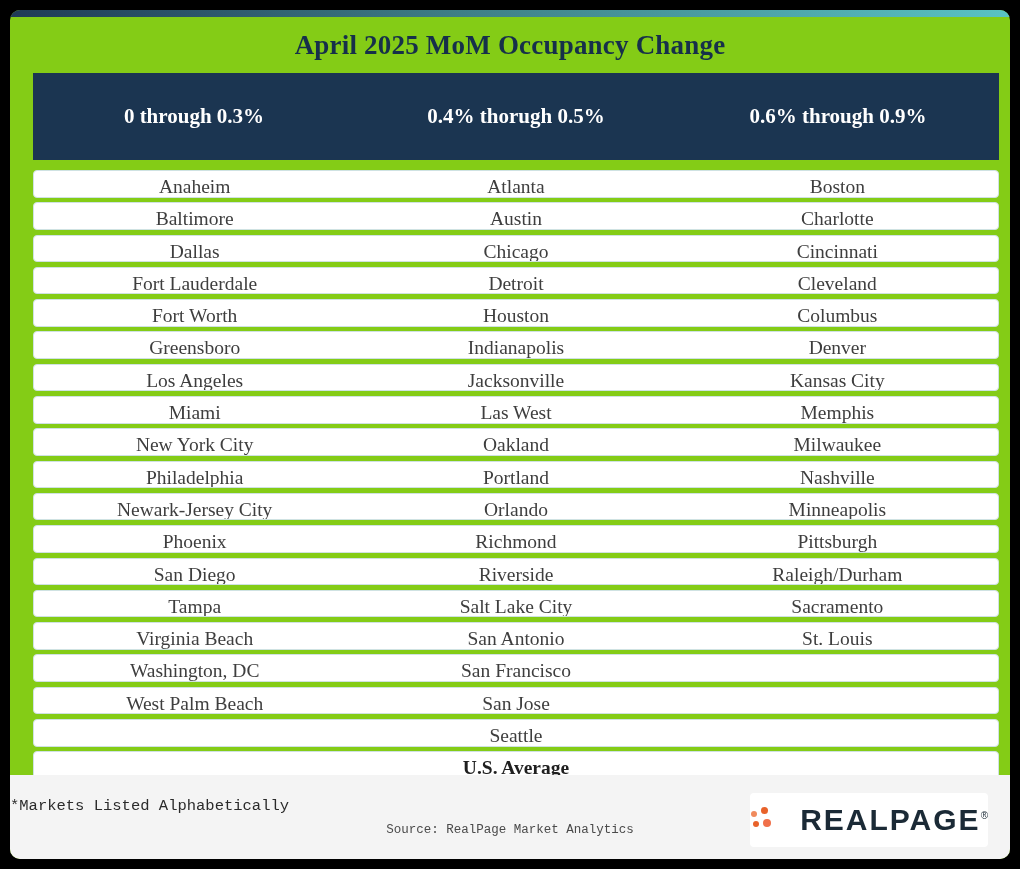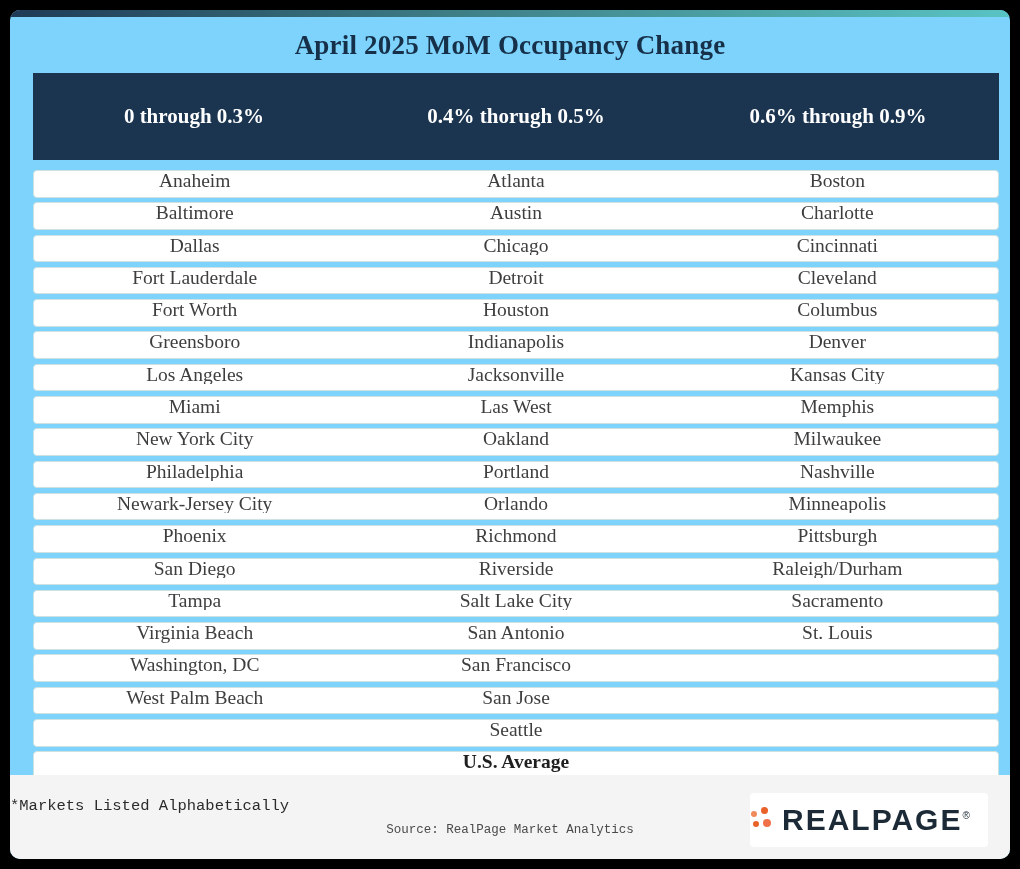--- a/index.html
+++ b/index.html
@@ -19,21 +19,21 @@
     height: 869px;
     background: #000000;
     box-sizing: border-box;
   }
   .card {
     position: absolute;
     left: 10px;
     top: 10px;
     width: 1000px;
     height: 849px;
-    background: #7dd3fc;
+    background: #84cc16;
     border-radius: 10px;
     overflow: hidden;
     box-sizing: border-box;
   }
   .accent-bar {
     position: absolute;
     left: 0;
     top: 0;
     width: 100%;
     height: 7px;
@@ -71,21 +71,21 @@
     font-size: 21px;
   }
   .rows {
     position: absolute;
     left: 23px;
     top: 160px;
     width: 966px;
   }
   .row {
     display: flex;
-    align-items: flex-start;
+    align-items: flex-end;
     height: 27.5px;
     margin-bottom: 4.8px;
     border: 1px solid #cfe2e2;
     border-radius: 4px;
     background: #ffffff;
     box-sizing: border-box;
   }
   .cell {
     flex: 1 1 0;
     text-align: center;
@@ -131,21 +131,21 @@
   .logo {
     position: absolute;
     right: 22px;
     bottom: 12px;
     width: 238px;
     height: 54px;
     background: #ffffff;
     border-radius: 4px;
     display: flex;
     align-items: center;
-    justify-content: flex-start;
+    justify-content: space-between;
   }
   .logo-dots {
     position: relative;
     width: 26px;
     height: 26px;
     margin-right: 6px;
     flex: none;
   }
   .logo-dots i {
     position: absolute;

